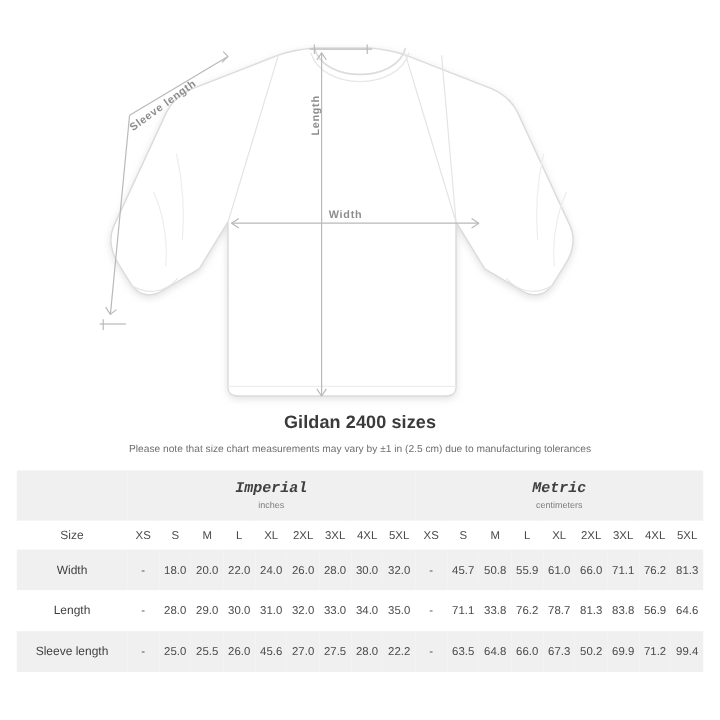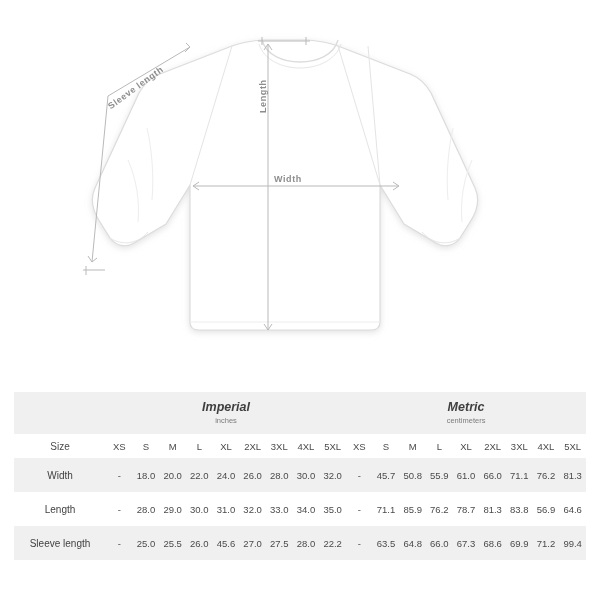--- a/index.html
+++ b/index.html
@@ -85,20 +85,21 @@
   }
   .unit-row td { height: 42px; background: #f0f0f0; }
   .unit-row td.unit-cell { }
   .unit-name {
     display: block;
     font-size: 12.5px;
     font-style: italic;
     font-weight: 700;
     color: #3f3f3f;
     line-height: 15px;
+    font-family: Liberation Mono, monospace;
   }
   .unit-sub {
     display: block;
     font-size: 7.5px;
     color: #7d7d7d;
     line-height: 12px;
   }
 
   .head-row td {
     height: 24px;
@@ -201,20 +202,24 @@
         <line x1="83" y1="270" x2="105" y2="270"></line>
         <line x1="86" y1="266" x2="86" y2="275"></line>
       </g>
     </svg>
 
     <div class="measure-label" id="label-width">Width</div>
     <div class="measure-label" id="label-length">Length</div>
     <div class="measure-label" id="label-sleeve">Sleeve length</div>
   </div>
 
+  <div id="title-block">
+    <h1 id="chart-title">Gildan 2400 sizes</h1>
+    <p id="chart-note">Please note that size chart measurements may vary by ±1 in (2.5 cm) due to manufacturing tolerances</p>
+  </div>
 
   <div id="size-table-wrap">
     <table id="size-table">
       <colgroup id="size-table-cols">
           <col style="width: 92px;">
           <col style="width: 26.6667px;">
           <col style="width: 26.6667px;">
           <col style="width: 26.6667px;">
           <col style="width: 26.6667px;">
           <col style="width: 26.6667px;">
@@ -292,21 +297,21 @@
             <td>28.0</td>
             <td>29.0</td>
             <td>30.0</td>
             <td>31.0</td>
             <td>32.0</td>
             <td>33.0</td>
             <td>34.0</td>
             <td>35.0</td>
             <td class="dash">-</td>
             <td>71.1</td>
-            <td>85.9</td>
+            <td>33.8</td>
             <td>76.2</td>
             <td>78.7</td>
             <td>81.3</td>
             <td>83.8</td>
             <td>56.9</td>
             <td>64.6</td>
           </tr>
           <tr class="data-row odd">
             <td class="rowlabel-cell">Sleeve length</td>
             <td class="dash">-</td>
@@ -316,21 +321,21 @@
             <td>45.6</td>
             <td>27.0</td>
             <td>27.5</td>
             <td>28.0</td>
             <td>22.2</td>
             <td class="dash">-</td>
             <td>63.5</td>
             <td>64.8</td>
             <td>66.0</td>
             <td>67.3</td>
-            <td>68.6</td>
+            <td>50.2</td>
             <td>69.9</td>
             <td>71.2</td>
             <td>99.4</td>
           </tr>
         </tbody>
     </table>
   </div>
 
 </div>
 

